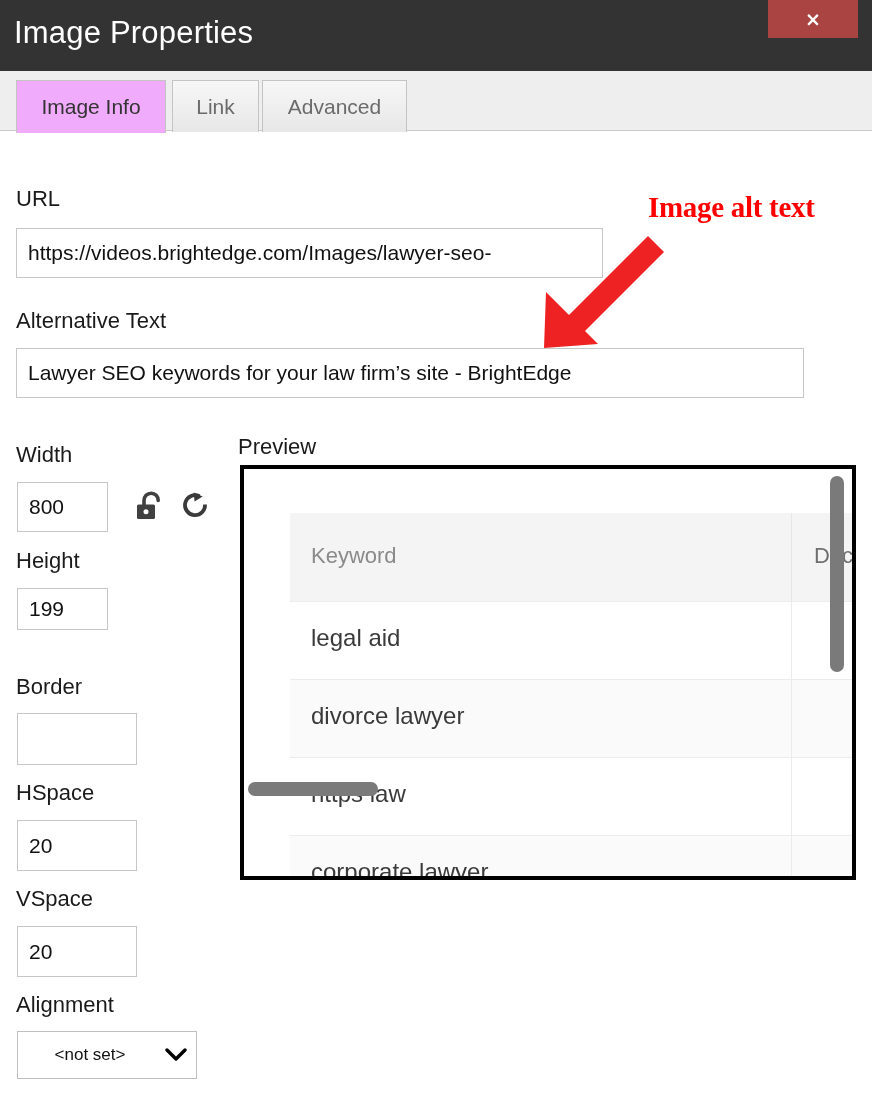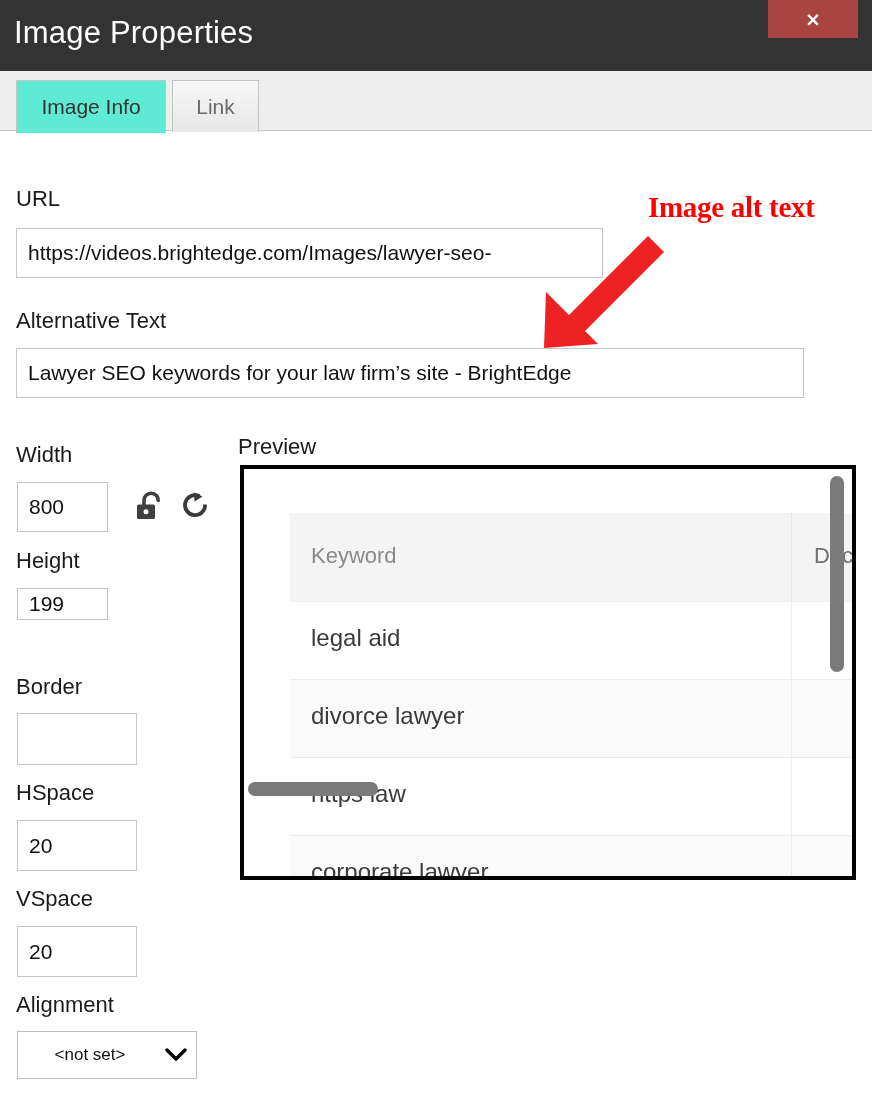--- a/index.html
+++ b/index.html
@@ -37,21 +37,21 @@
     position: absolute; left: 0; top: 71px; width: 872px; height: 60px;
     background: #eeeeee; border-bottom: 1px solid #c8c8c8;
   }
   .tab {
     position: absolute; top: 9px; height: 52px;
     display: flex; align-items: center; justify-content: center;
     font-size: 21px; cursor: pointer;
     border: 1px solid #c4c4c4; border-bottom: none;
   }
   .tab.active {
-    background: #5eead4; color: #333333; height: 53px;
+    background: #f0abfc; color: #333333; height: 53px;
   }
   .tab.inactive {
     background: linear-gradient(to bottom, #f7f7f7 0%, #e7e7e7 100%);
     color: #6b6b6b;
   }
   .tab-0 { left: 16px; width: 150px; }
   .tab-1 { left: 172px; width: 87px; }
   .tab-2 { left: 262px; width: 145px; }
 
   
@@ -70,21 +70,21 @@
 
   #url-label { left: 16px; top: 186px; }
   #url-input { left: 16px; top: 228px; width: 587px; height: 50px; }
 
   #alt-label { left: 16px; top: 308px; }
   #alt-input { left: 16px; top: 348px; width: 788px; height: 50px; }
 
   #width-label  { left: 16px; top: 442px; }
   #width-input  { left: 17px; top: 482px; width: 91px; height: 50px; }
   #height-label { left: 16px; top: 548px; }
-  #height-input { left: 17px; top: 588px; width: 91px; height: 32px; }
+  #height-input { left: 17px; top: 588px; width: 91px; height: 42px; }
   #border-label { left: 16px; top: 674px; }
   #border-input { left: 17px; top: 713px; width: 120px; height: 52px; }
   #hspace-label { left: 16px; top: 780px; }
   #hspace-input { left: 17px; top: 820px; width: 120px; height: 51px; }
   #vspace-label { left: 16px; top: 886px; }
   #vspace-input { left: 17px; top: 926px; width: 120px; height: 51px; }
   #align-label  { left: 16px; top: 992px; }
 
   .select-box {
     position: absolute; left: 17px; top: 1031px; width: 180px; height: 48px;
@@ -179,20 +179,23 @@
   <div class="close-button">
     <span class="close-glyph">×</span>
   </div>
 
   <div class="tabstrip">
     <div class="tab active tab-0">
       <span>Image Info</span>
     </div>
     <div class="tab inactive tab-1">
       <span>Link</span>
+    </div>
+    <div class="tab inactive tab-2">
+      <span>Advanced</span>
     </div>
   </div>
 
   <div class="field-label" id="url-label">URL</div>
   <div class="text-input" id="url-input">https://videos.brightedge.com/Images/lawyer-seo-</div>
 
   <div class="field-label" id="alt-label">Alternative Text</div>
   <div class="text-input" id="alt-input">Lawyer SEO keywords for your law firm’s site - BrightEdge</div>
 
   <div class="field-label" id="width-label">Width</div>

